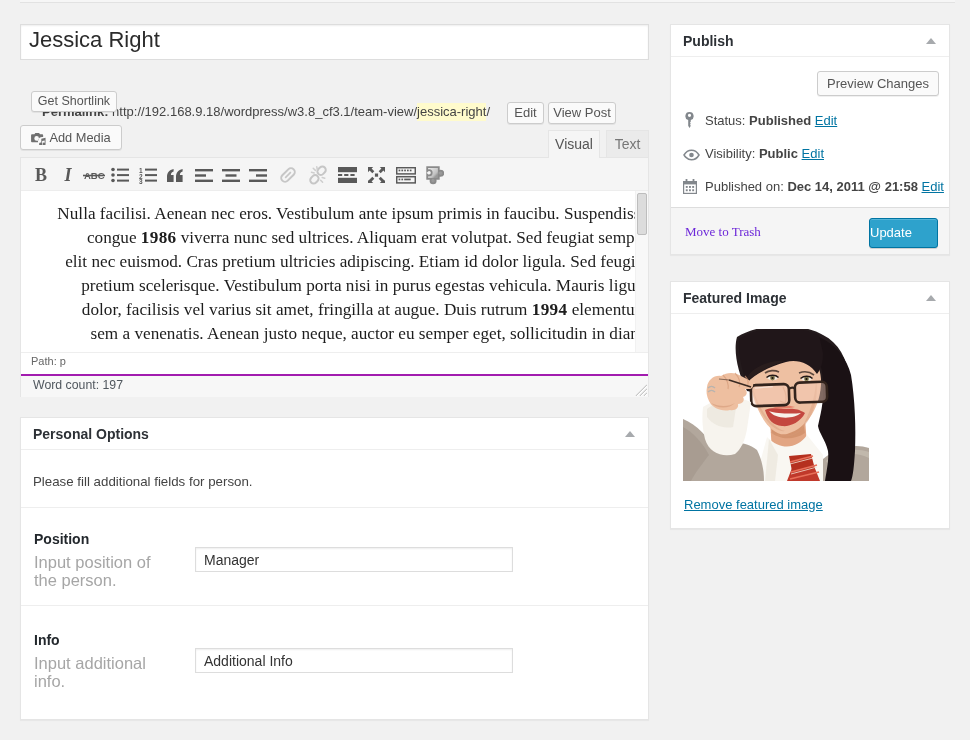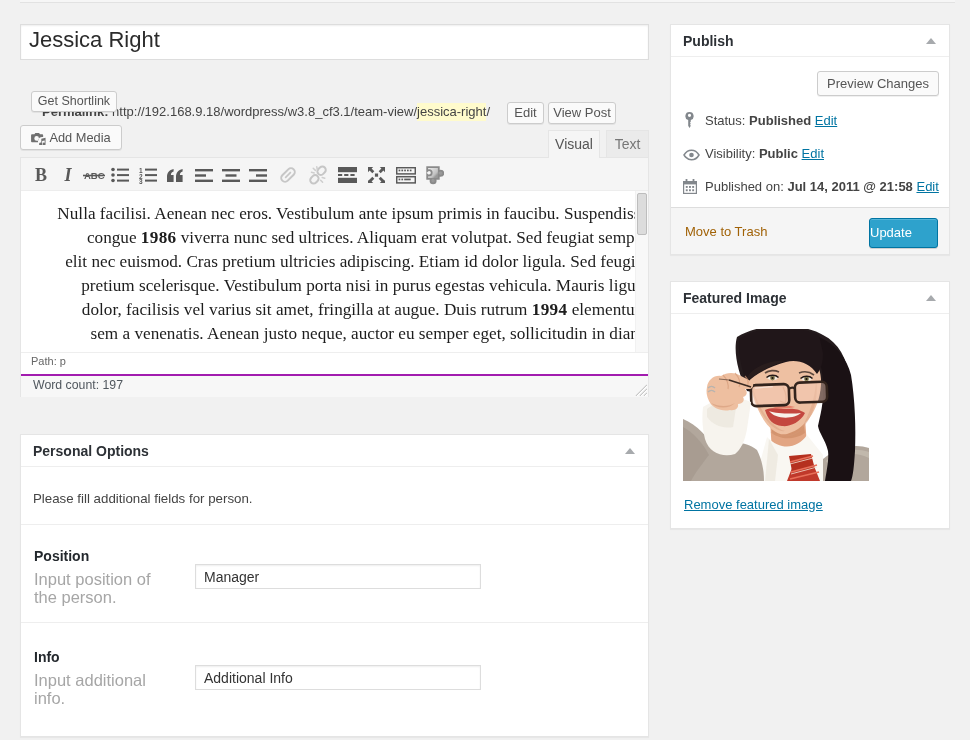--- a/index.html
+++ b/index.html
@@ -29,34 +29,34 @@
 #mcetoolbar { position:relative; height:33px; background:#f5f5f5; border-bottom:1px solid #ededed; }
 .tico { position:absolute; top:7px; width:28px; height:20px; display:flex; align-items:center; justify-content:center; }
 #mcecontent { position:relative; height:161px; font-family:"Liberation Serif", serif; font-size:17.2px; line-height:24px; color:#1d1d1d; padding:11px 0 0 10px;text-align:right; }
 #mcecontent b { letter-spacing:0.3px; }
 #scrollbar { position:absolute; right:0; top:0; width:13px; height:161px; background:#f8f8f8; border-left:1px solid #f1f1f1; }
 #scrollthumb { position:absolute; left:1px; top:2px; width:10px; height:42px; background:#dcdcdc; border:1px solid #bdbdbd; border-radius:2px; }
 #pathbar { height:22px; border-top:1px solid #eee; font-size:11px; color:#666; padding:2px 0 0 10px; }
 #wordcount { height:23px; background:#f7f7f7; border-top:2px solid #a21caf; font-size:12.3px; color:#50575e; padding:2px 10px 0 12px; position:relative; }
 #lastedit { position:absolute; right:13px; top:2px; }
 
-#personal { left:20px; top:434px; width:629px; height:303px; }
+#personal { left:20px; top:417px; width:629px; height:303px; }
 .po-sep { position:absolute; left:0; width:100%; border-top:1px solid #eee; }
 #po-note { position:absolute; left:12px; top:56px; font-size:13.3px; color:#444; }
 .fieldlabel { position:absolute; left:13px; font-size:14px; font-weight:bold; color:#23282d; }
 .fielddesc { position:absolute; left:13px; font-size:16.5px; color:#a6a6a6; line-height:17.5px; }
-.fieldinput { position:absolute; left:174px; width:286px; height:25px; background:#fff; border:1px solid #ddd; box-shadow:inset 0 1px 2px rgba(0,0,0,.07); font-size:14px; color:#333; padding:4px 0 0 8px; }
+.fieldinput { position:absolute; left:174px; width:318px; height:25px; background:#fff; border:1px solid #ddd; box-shadow:inset 0 1px 2px rgba(0,0,0,.07); font-size:14px; color:#333; padding:4px 0 0 8px; }
 
 #publish { left:670px; top:24px; width:280px; height:231px; }
 #pubbody { position:relative; height:150px; }
 #previewbtn { right:10px; top:14px; width:122px; height:25px; line-height:23px; }
 .miscrow { position:absolute; left:12px; font-size:13px; color:#444; height:17px; }
 .miscrow .ic { display:inline-block; width:22px; vertical-align:-3px; }
 #pubfoot { height:47px; background:#f5f5f5; border-top:1px solid #ddd; position:relative; }
-#trash { position:absolute; left:14px; top:16px; color:#a16207; font-size:13px; text-decoration:none; }
+#trash { position:absolute; left:14px; top:16px; color:#6d28d9; font-size:13px; text-decoration:none;font-family:Liberation Serif, serif; }
 #updatebtn { position:absolute; right:11px; top:10px; width:69px; height:30px; background:#2ea2cc; border:1px solid #0074a2; border-radius:3px; color:#fff; font-size:13px; line-height:28px; box-shadow:inset 0 1px 0 rgba(120,200,230,.5), 0 1px 0 rgba(0,0,0,.15); }
 #featured { left:670px; top:281px; width:280px; height:248px; }
 #photo { position:absolute; left:12px; top:47px; width:186px; height:152px; }
 #removelink { position:absolute; left:13px; top:215px; font-size:13px; }
 </style>
 </head>
 <body>
 <div id="topline"></div>
 
 <div id="titlebox" class="abs">
@@ -277,21 +277,21 @@
             <rect x="2.6" y="0" width="1.8" height="2.6" fill="#82878c"></rect>
             <rect x="9.6" y="0" width="1.8" height="2.6" fill="#82878c"></rect>
             <g fill="#82878c">
               <rect x="2.8" y="7" width="1.9" height="1.9"></rect>
               <rect x="6" y="7" width="1.9" height="1.9"></rect>
               <rect x="9.2" y="7" width="1.9" height="1.9"></rect>
               <rect x="2.8" y="10.3" width="1.9" height="1.9"></rect>
               <rect x="6" y="10.3" width="1.9" height="1.9"></rect>
               <rect x="9.2" y="10.3" width="1.9" height="1.9"></rect>
             </g>
-          </svg></span>Published on: <b>Jul 14, 2011 @ 21:58</b> <a class="lnk" href="#x">Edit</a></div>
+          </svg></span>Published on: <b>Dec 14, 2011 @ 21:58</b> <a class="lnk" href="#x">Edit</a></div>
   </div>
   <div id="pubfoot">
     <a id="trash" href="#x">Move to Trash</a>
     <span id="updatebtn">Update</span>
   </div>
 </div>
 
 <div id="featured" class="box">
   <div class="hndle">Featured Image<span class="toggle"></span></div>
   <div id="photo">

